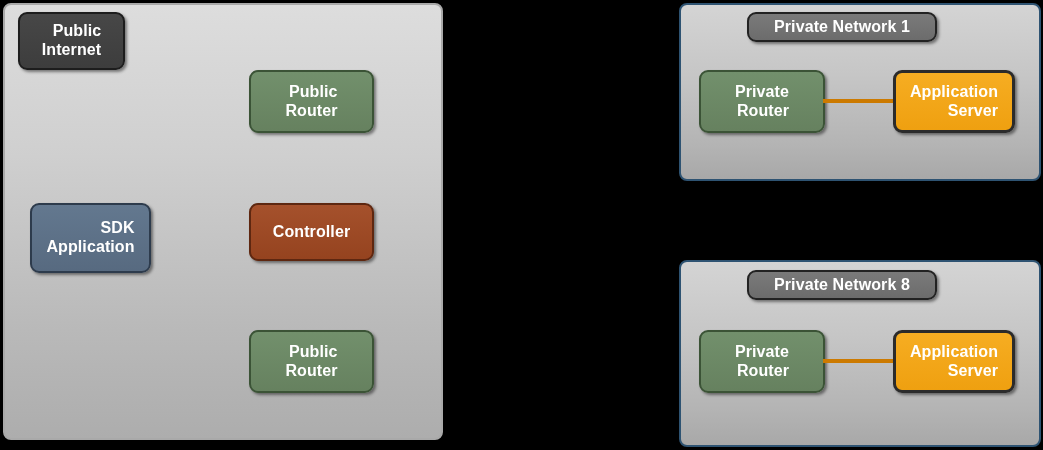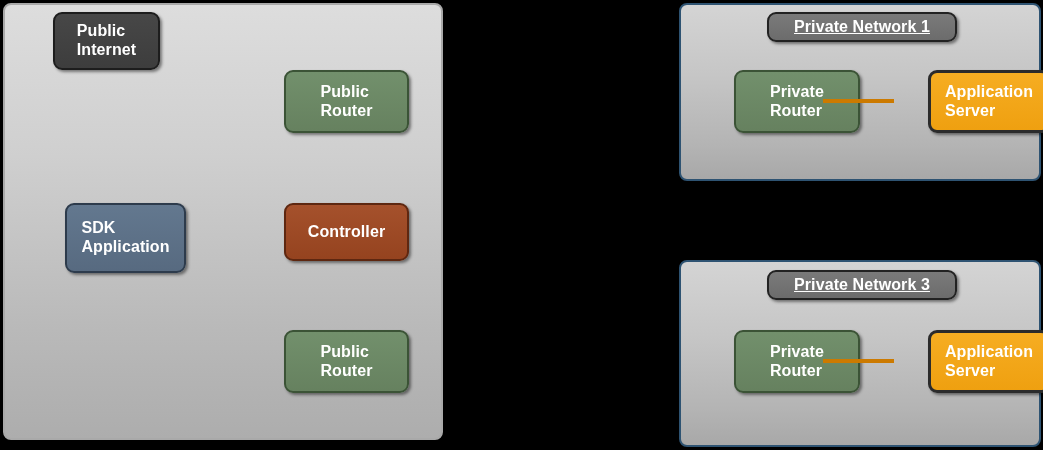--- a/index.html
+++ b/index.html
@@ -15,32 +15,31 @@
     font-family: "Liberation Sans", sans-serif;
   }
 
   
   .node {
     position: absolute;
     box-sizing: border-box;
     display: flex;
     align-items: center;
     justify-content: center;
-    text-align: left;
+    text-align: right;
     color: #ffffff;
     font-weight: bold;
     font-size: 16px;
     line-height: 1.18;
     border-radius: 9px;
     border-style: solid;
     border-width: 2px;
     box-shadow: 2px 2px 3px rgba(0,0,0,0.45);
     white-space: pre-line;
     letter-spacing: 0.1px;
-    margin-left: 35px;
   }
 
   
   .panel {
     position: absolute;
     box-sizing: border-box;
     border-radius: 8px;
     border-style: solid;
     border-width: 2px;
     box-shadow: 3px 3px 4px rgba(0,0,0,0.5);
@@ -92,21 +91,21 @@
   }
 
   
   #public-internet-node { left: 18px;  top: 12px;  width: 107px; height: 58px; }
   #public-router-top-node    { left: 249px; top: 70px;  width: 125px; height: 63px; }
   #sdk-application-node  { left: 30px;  top: 203px; width: 121px; height: 70px; }
   #controller-node       { left: 249px; top: 203px; width: 125px; height: 58px; }
   #public-router-bottom-node { left: 249px; top: 330px; width: 125px; height: 63px; }
 
   
-  .pn-title   { left: 732px; width: 190px; height: 30px; font-size: 16px; text-decoration: underline; }
+  .pn-title   { left: 747px; width: 190px; height: 30px; font-size: 16px; }
   #private-network-1-title { top: 12px; }
   #private-network-2-title { top: 270px; }
 
   .pn-router  { left: 699px; width: 126px; height: 63px; }
   #private-router-1-node { top: 70px; }
   #private-router-2-node { top: 330px; }
 
   .pn-server  { left: 893px; width: 122px; height: 63px; }
   #application-server-1-node { top: 70px; }
   #application-server-2-node { top: 330px; }
@@ -146,21 +145,21 @@
 <div class="node node--green pn-router" id="private-router-1-node">Private
 Router</div>
 
 <div class="link" id="link-private-1"></div>
 
 <div class="node node--amber pn-server" id="application-server-1-node">Application
 Server</div>
 
 <div class="panel private-panel" id="private-network-2-panel"></div>
 
-<div class="node node--label-gray pn-title" id="private-network-2-title">Private Network 3</div>
+<div class="node node--label-gray pn-title" id="private-network-2-title">Private Network 8</div>
 
 <div class="node node--green pn-router" id="private-router-2-node">Private
 Router</div>
 
 <div class="link" id="link-private-2"></div>
 
 <div class="node node--amber pn-server" id="application-server-2-node">Application
 Server</div>
 
 </body></html>

